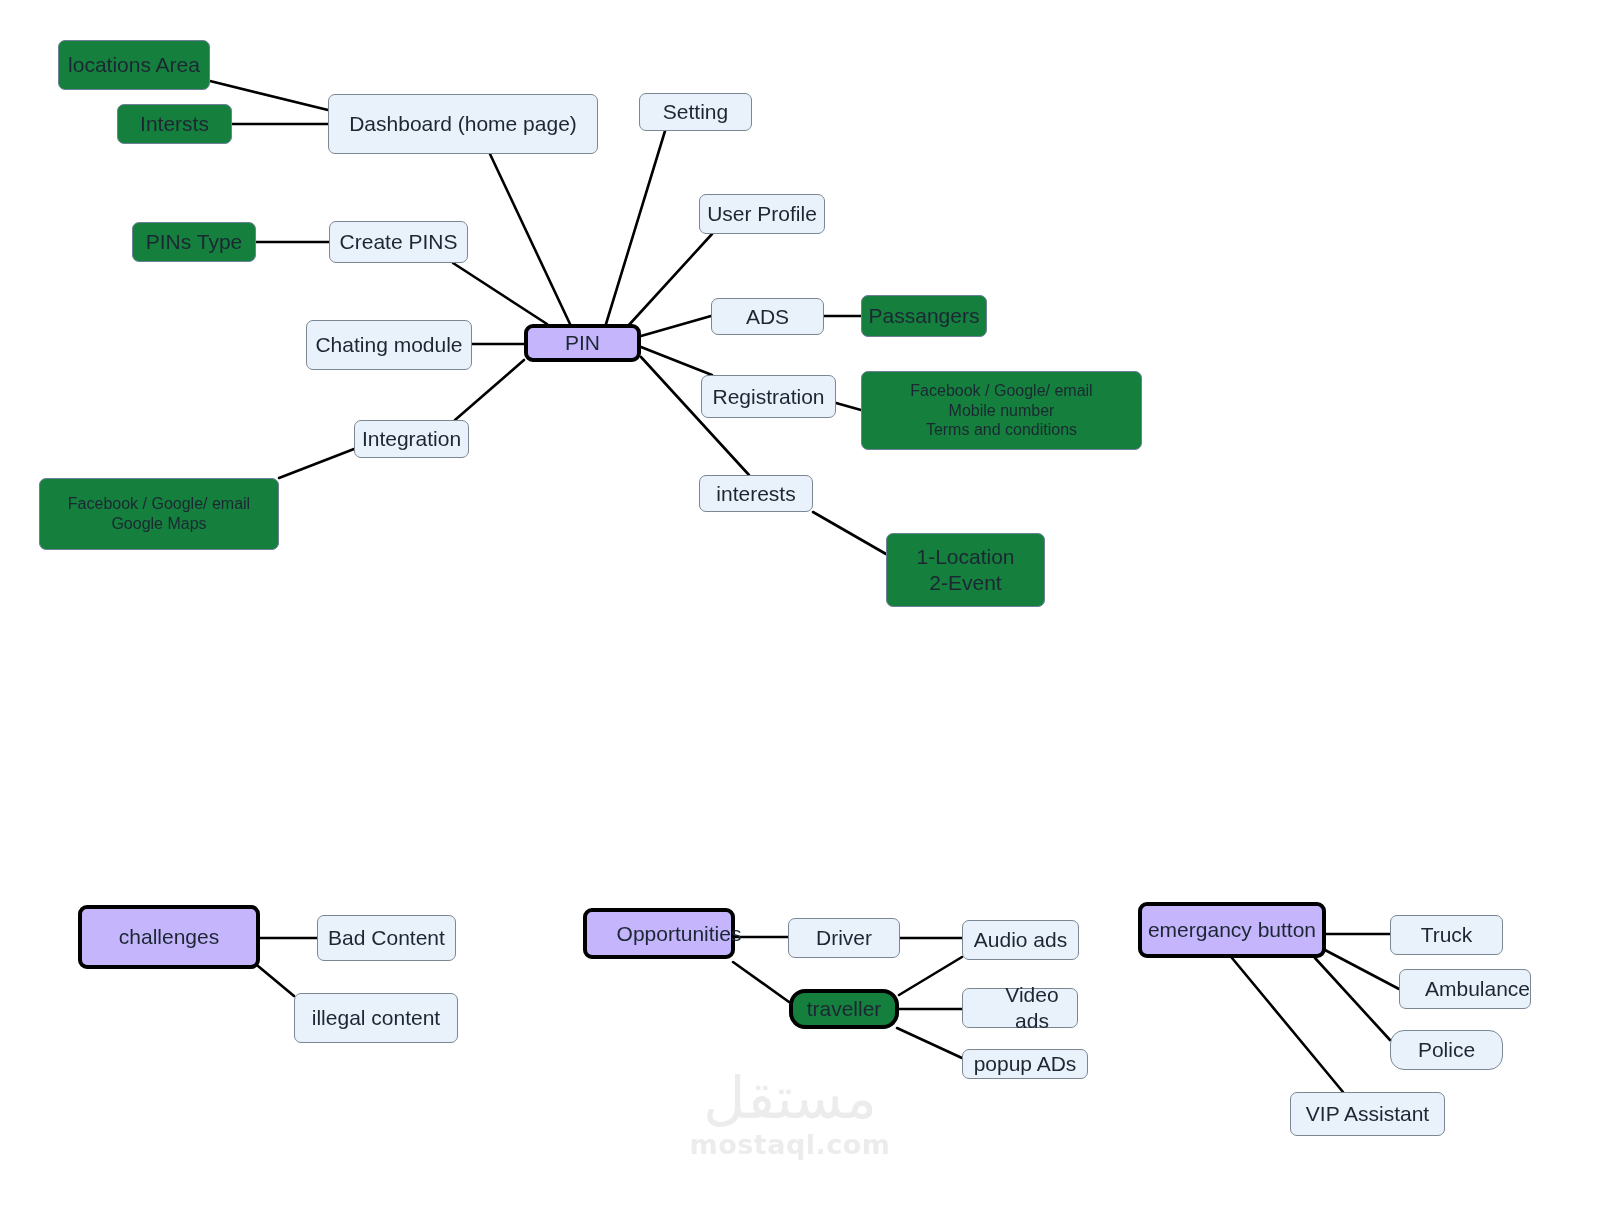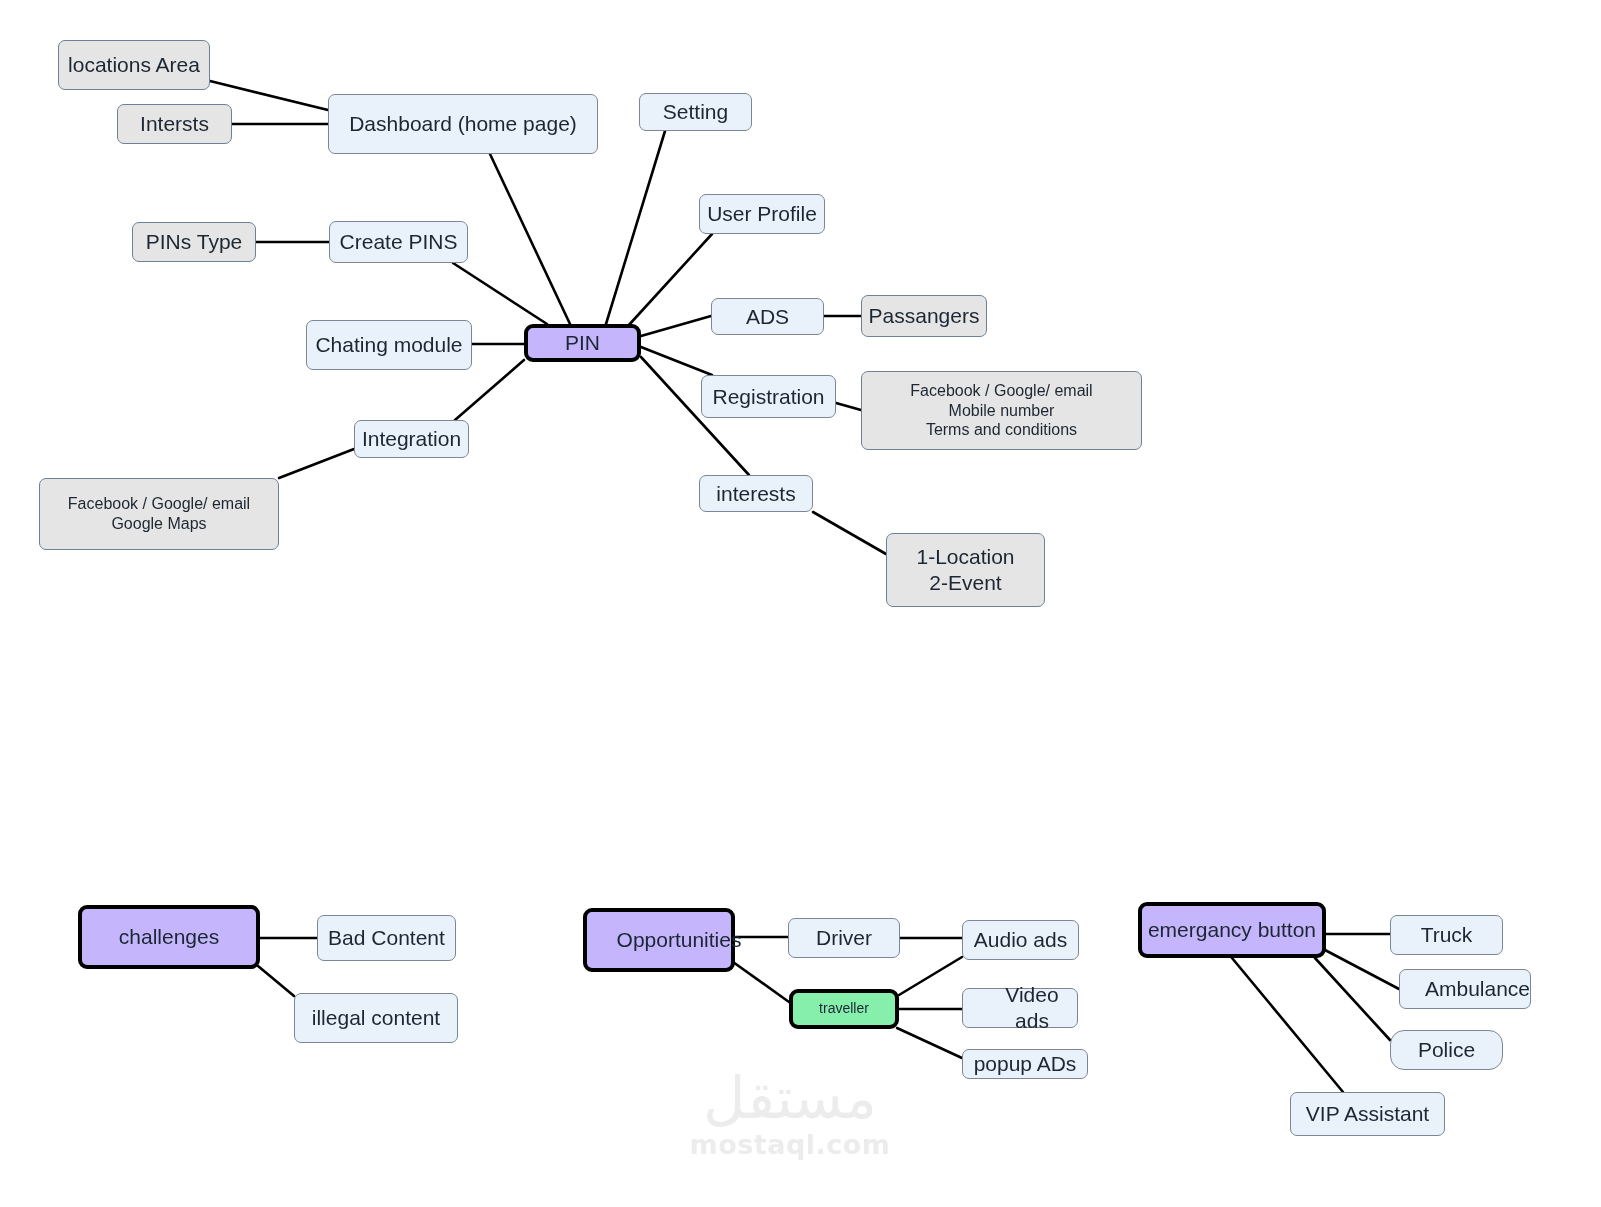--- a/index.html
+++ b/index.html
@@ -41,37 +41,37 @@
     z-index: 3;
   }
   
   .node.light {
     background: #e9f2fb;
     border: 1.6px solid #7b8794;
     font-size: 21px;
   }
   
   .node.blue {
-    background: #e5e5e5;
+    background: #15803d;
     border: 1.6px solid #6e8098;
     font-size: 21px;
   }
   
   .node.root {
     background: #c4b5fd;
     border: 4px solid #000000;
     font-size: 21px;
     border-radius: 9px;
   }
   
   .node.rootblue {
-    background: #86efac;
+    background: #15803d;
     border: 4px solid #000000;
-    font-size: 14px;
-    border-radius: 9px;
+    font-size: 21px;
+    border-radius: 16px;
   }
   .node.small {
     font-size: 16px;
   }
   .node.multi {
     white-space: pre-line;
   }
   #watermark {
     position: absolute;
     left: 660px;
@@ -157,21 +157,21 @@
 Terms and conditions</div>
     <div class="node light" style="left: 354px; top: 420px; width: 115px; height: 38px;">Integration</div>
     <div class="node blue small multi" style="left: 39px; top: 478px; width: 240px; height: 72px;">Facebook / Google/ email
 Google Maps</div>
     <div class="node light" style="left: 699px; top: 475px; width: 114px; height: 37px;">interests</div>
     <div class="node blue multi" style="left: 886px; top: 533px; width: 159px; height: 74px;">1-Location
 2-Event</div>
     <div class="node root" style="left: 78px; top: 905px; width: 182px; height: 64px;">challenges</div>
     <div class="node light" style="left: 317px; top: 915px; width: 139px; height: 46px;">Bad Content</div>
     <div class="node light" style="left: 294px; top: 993px; width: 164px; height: 50px;">illegal content</div>
-    <div class="node root" style="left: 583px; top: 908px; width: 152px; height: 64px; padding-left: 40px;">Opportunities</div>
+    <div class="node root" style="left: 583px; top: 908px; width: 152px; height: 51px; padding-left: 40px;">Opportunities</div>
     <div class="node light" style="left: 788px; top: 918px; width: 112px; height: 40px;">Driver</div>
     <div class="node light" style="left: 962px; top: 920px; width: 117px; height: 40px;">Audio ads</div>
     <div class="node rootblue" style="left: 789px; top: 989px; width: 110px; height: 40px;">traveller</div>
     <div class="node light" style="left: 962px; top: 988px; width: 116px; height: 40px; padding-left: 24px;">Video ads</div>
     <div class="node light" style="left: 962px; top: 1049px; width: 126px; height: 30px;">popup ADs</div>
     <div class="node root" style="left: 1138px; top: 902px; width: 188px; height: 56px;">emergancy button</div>
     <div class="node light" style="left: 1390px; top: 915px; width: 113px; height: 40px;">Truck</div>
     <div class="node light" style="left: 1399px; top: 969px; width: 132px; height: 40px; padding-left: 25px;">Ambulance</div>
     <div class="node light" style="left: 1390px; top: 1030px; width: 113px; height: 40px; border-radius: 14px;">Police</div>
     <div class="node light" style="left: 1290px; top: 1092px; width: 155px; height: 44px;">VIP Assistant</div>

